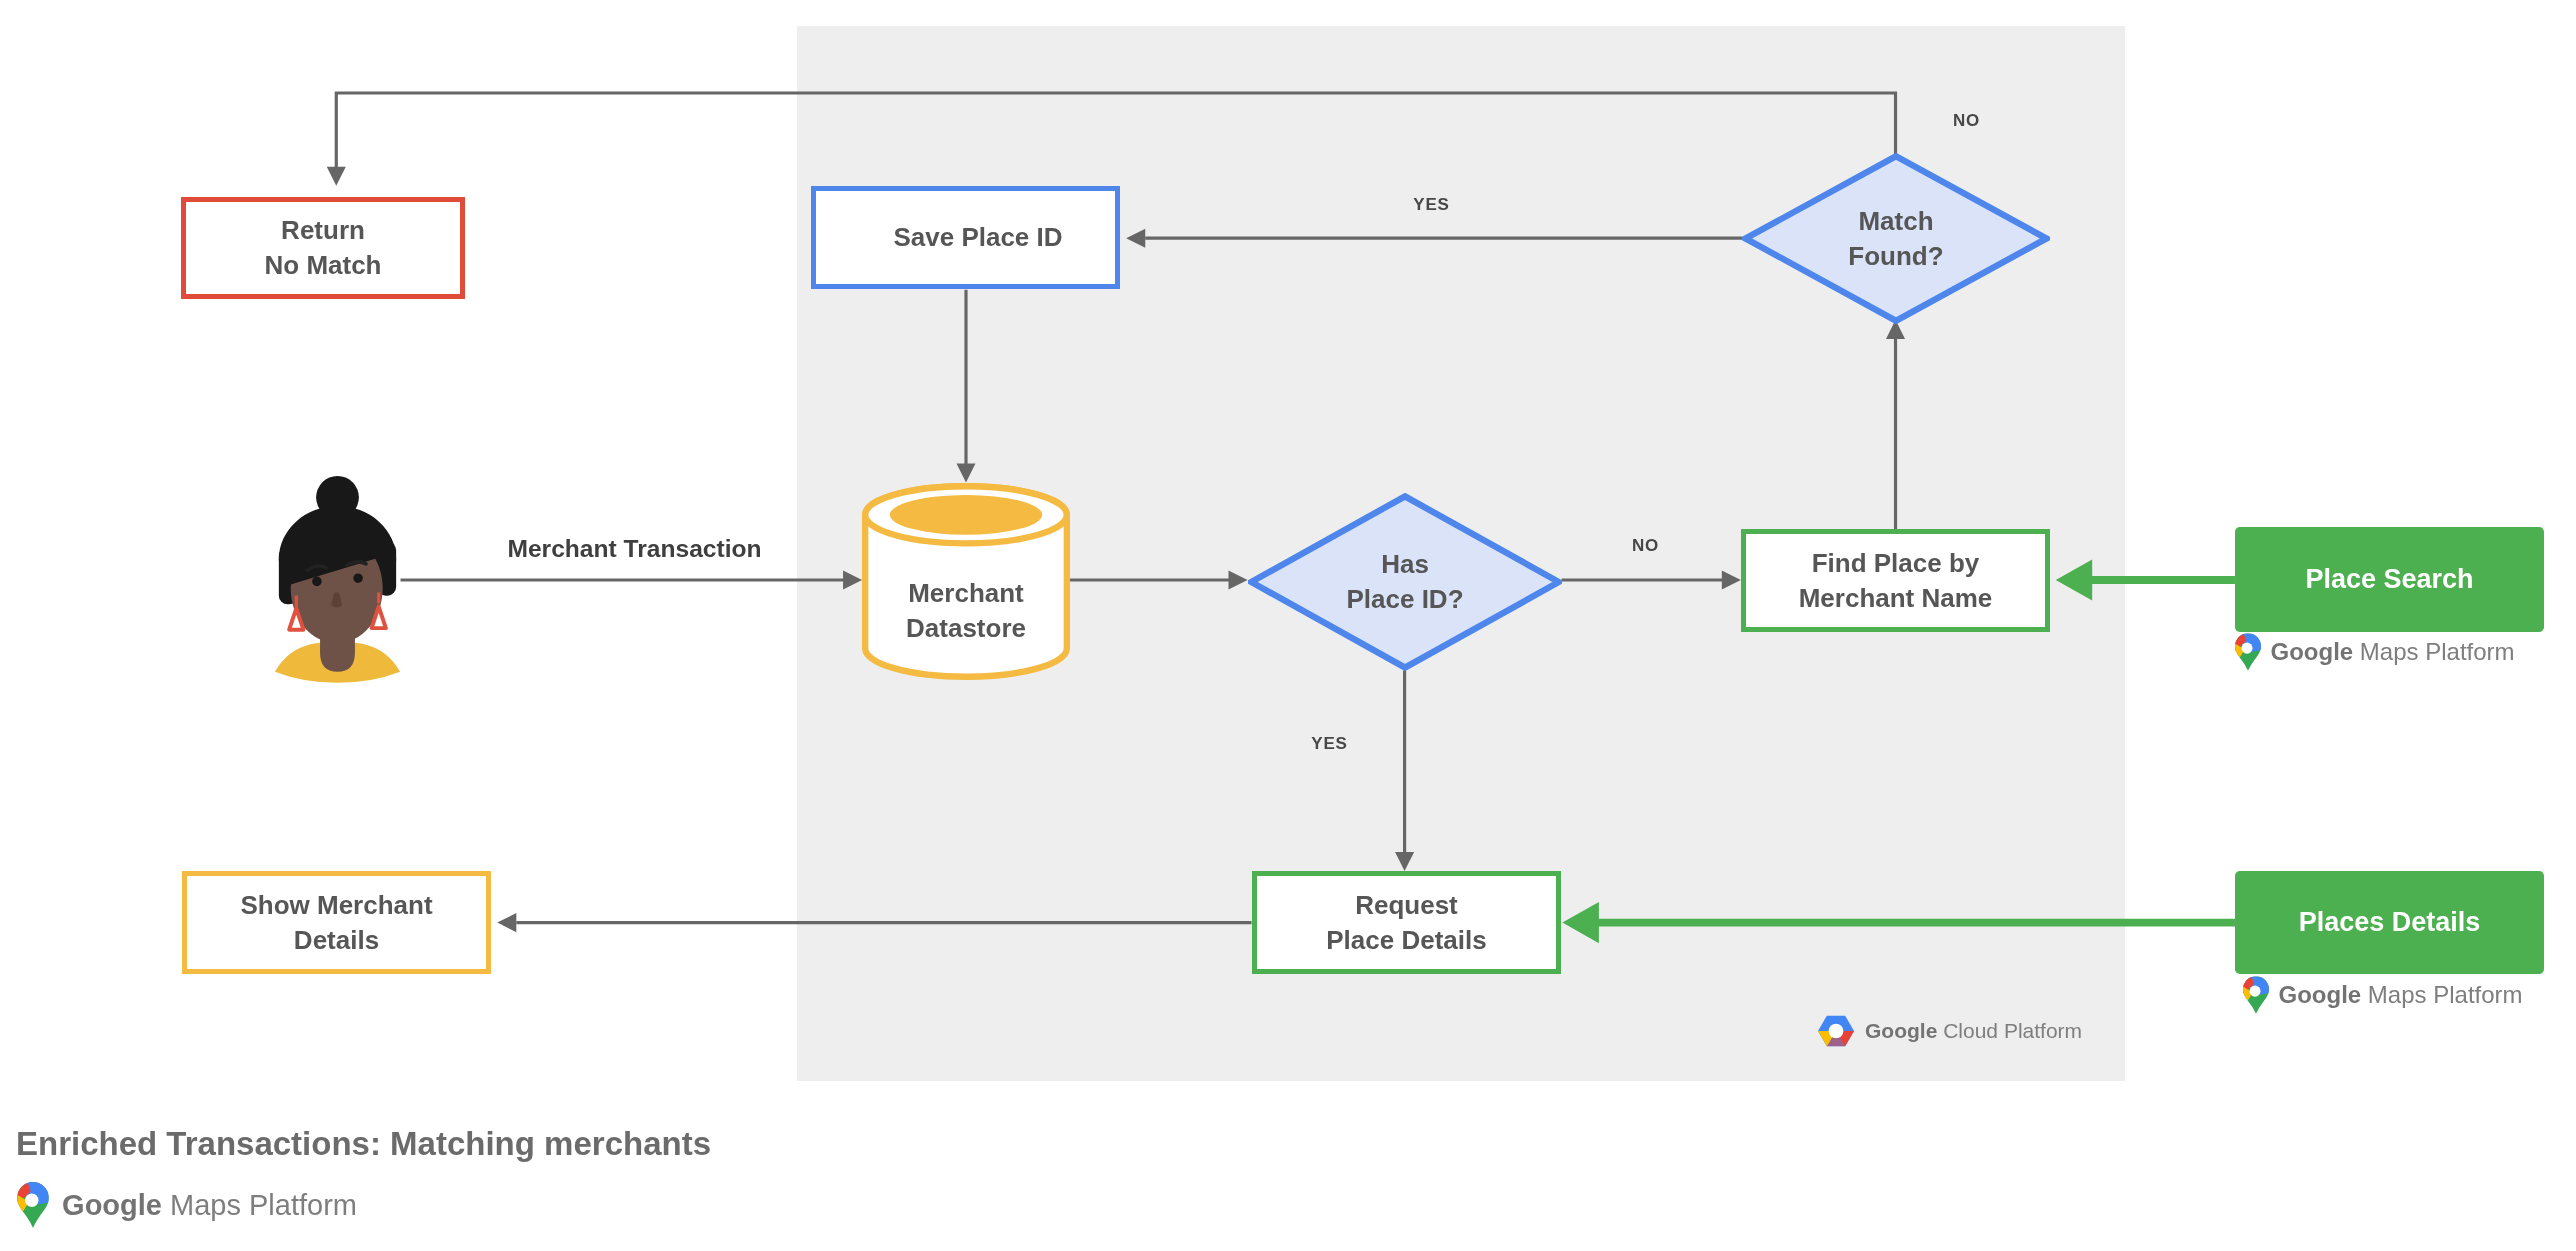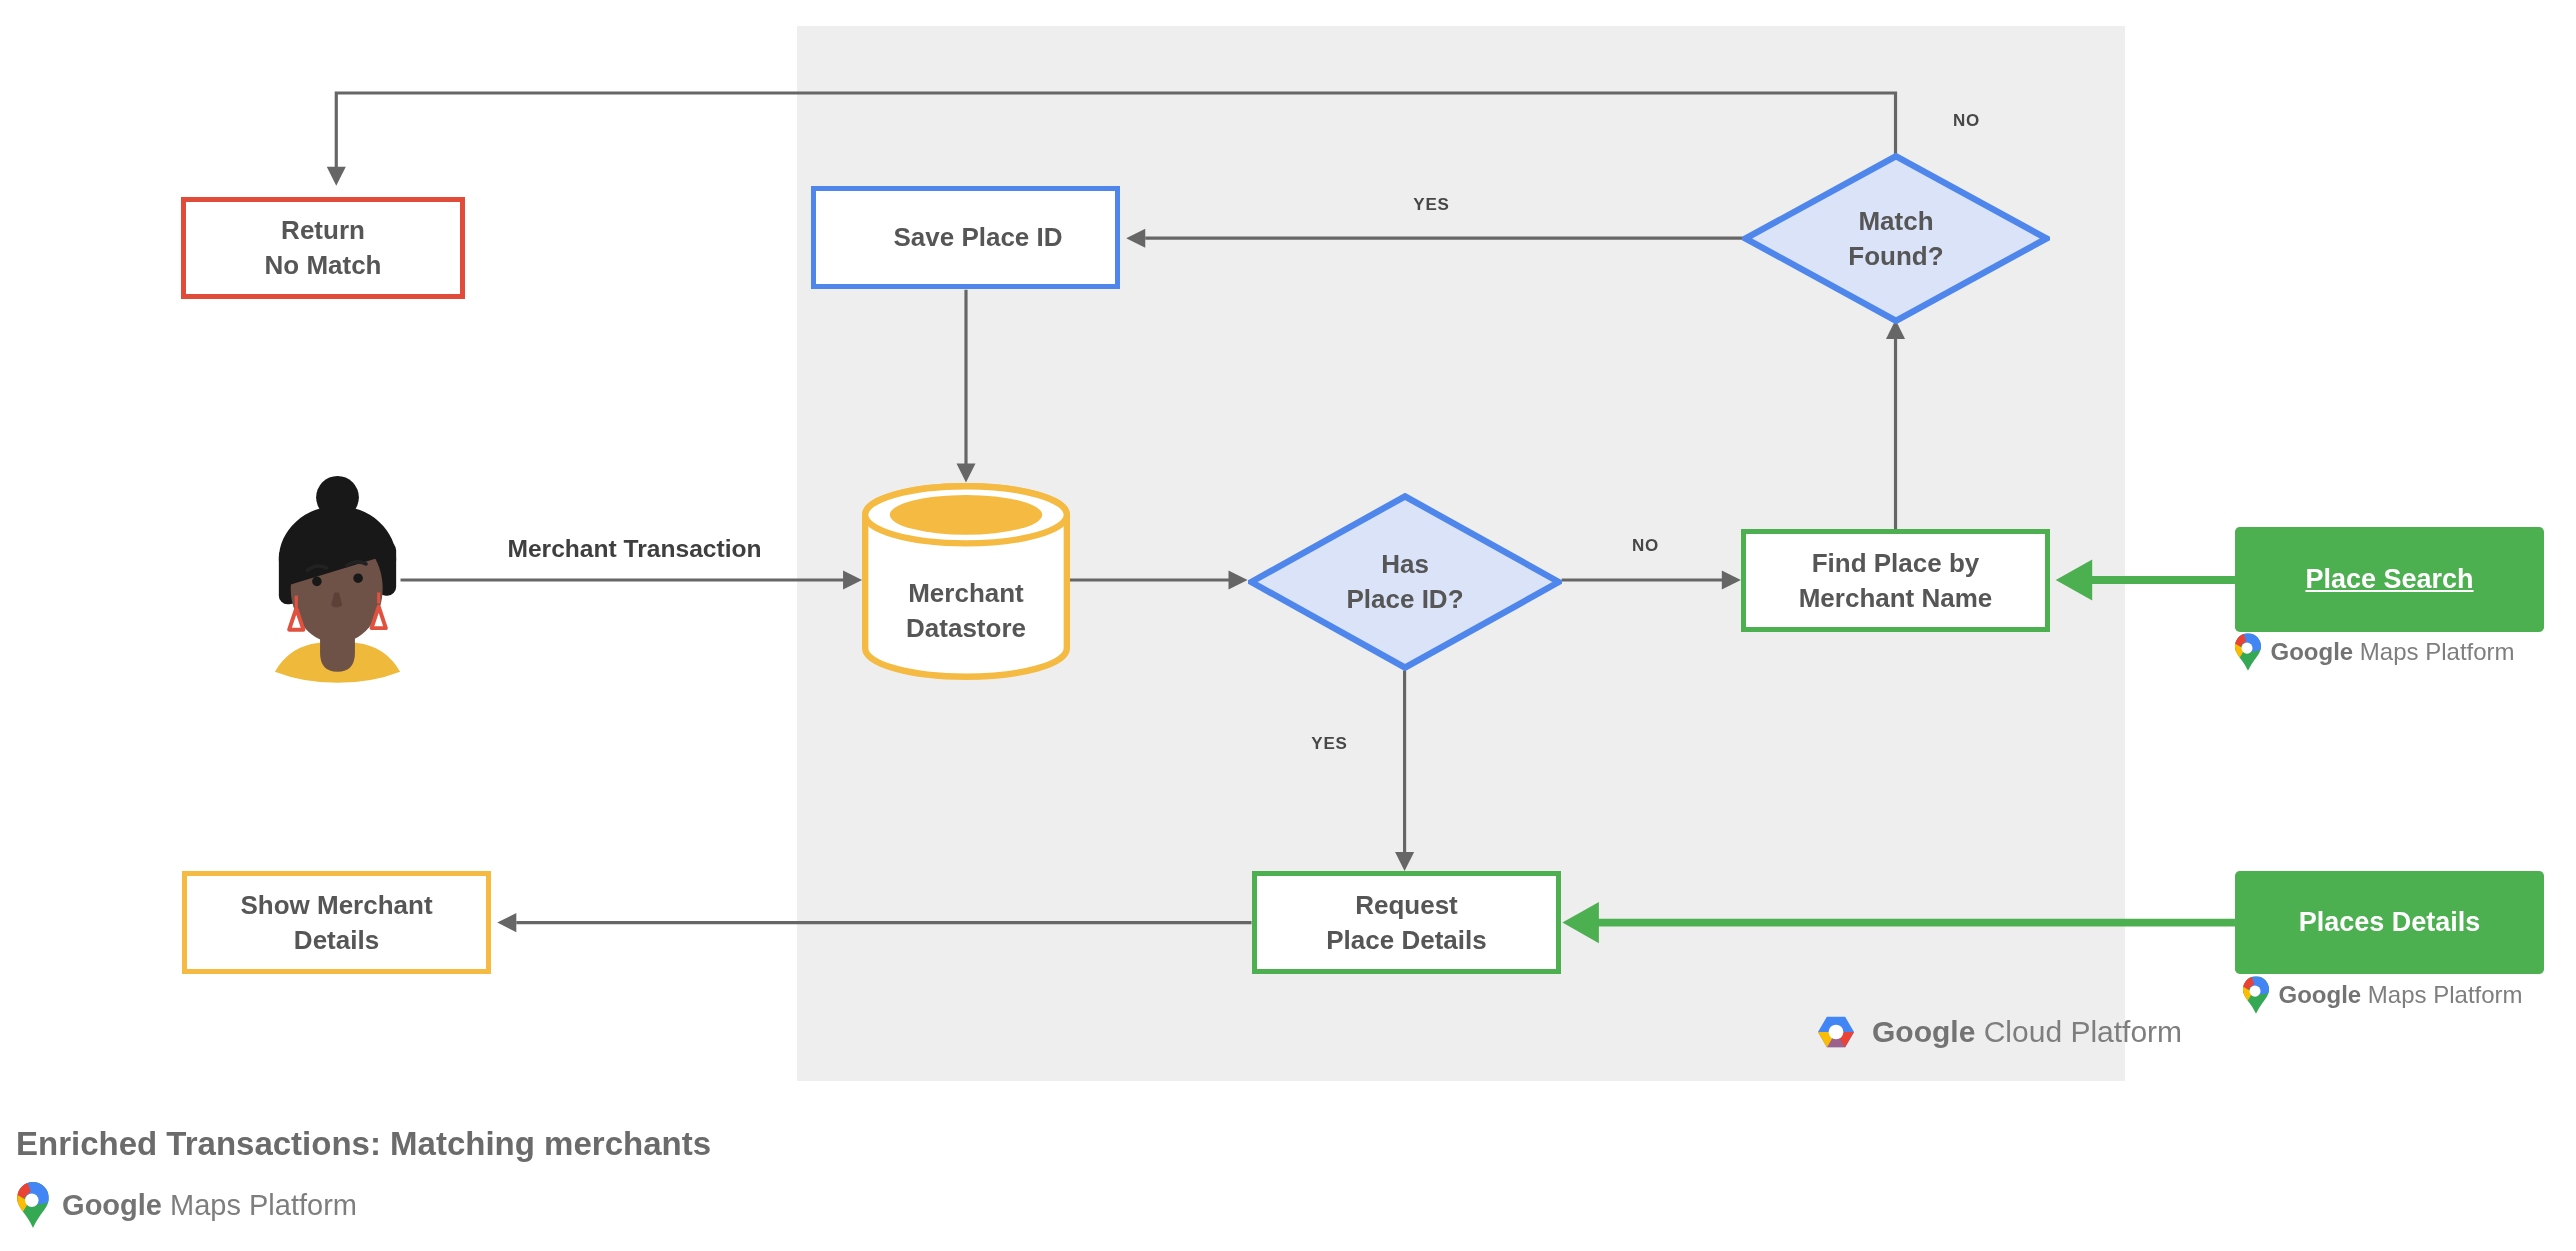--- a/index.html
+++ b/index.html
@@ -40,21 +40,21 @@
     position:absolute; z-index:2; width:111px; text-align:center;
     font-weight:700; font-size:17px; color:#474747; letter-spacing:0.8px;
   }
   .flow-label {
     position:absolute; z-index:2; left:472px; top:535px; width:325px; text-align:center;
     font-weight:700; font-size:24.6px; color:#3f3f3f;
   }
   .logo { position:absolute; z-index:2; display:flex; align-items:center; color:#757575; }
   .logo .bold { font-weight:700; color:#737373; }
   .logo .rest { font-weight:400; color:#7e7e7e; }
-  .logo-gcp  { left:1818px; top:1015px; font-size:30px; gap:18px; }
+  .logo-gcp  { left:1818px; top:1015px; font-size:21px; gap:11px; }
   .logo-gmp-a { left:2235px; top:633px;  font-size:24px; gap:9.5px; }
   .logo-gmp-b { left:2243px; top:976px; font-size:24px; gap:9.5px; }
   .logo-gmp-footer { left:17.4px; top:1182px; font-size:29px; gap:12.7px; }
   .logo .sp { white-space:pre; }
   .title {
     position:absolute; z-index:2; left:16px; top:1125px;
     font-weight:700; font-size:33px; color:#6b6b6b;
   }
   .defs-hidden { position:absolute; width:0; height:0; overflow:hidden; }
 </style>
@@ -155,21 +155,21 @@
   <div class="cylinder">
     <svg width="208" height="197" viewBox="0 0 262 248">
       <path d="M4,40 A127,36 0 0 1 258,40 L258,208 A127,36 0 0 1 4,208 Z" fill="#ffffff" stroke="#f5ba41" stroke-width="8"></path>
       <ellipse cx="131" cy="40" rx="127" ry="36" fill="#ffffff" stroke="#f5ba41" stroke-width="8"></ellipse>
       <ellipse cx="131" cy="40" rx="96" ry="25" fill="#f5ba41"></ellipse>
     </svg>
     <div class="clabel">Merchant
 Datastore</div>
   </div>
 
-  <div class="chip" style="left:2235px; top:527px; width:309px; height:105px;text-decoration:underline;">Place Search</div>
+  <div class="chip" style="left:2235px; top:527px; width:309px; height:105px;">Place Search</div>
 
   <div class="chip" style="left:2235px; top:871px; width:309px; height:103px;">Places Details</div>
 
   <div class="avatar">
     <svg viewBox="0 0 170 270" width="135" height="214">
       <circle cx="85" cy="32" r="27" fill="#181818"></circle>
       <ellipse cx="85" cy="110" rx="74" ry="67" fill="#181818"></ellipse>
       <rect x="11" y="95" width="24" height="72" rx="11" fill="#181818"></rect>
       <rect x="135" y="88" width="24" height="68" rx="11" fill="#181818"></rect>
       <ellipse cx="84" cy="147" rx="58" ry="69" fill="#6f5247"></ellipse>

